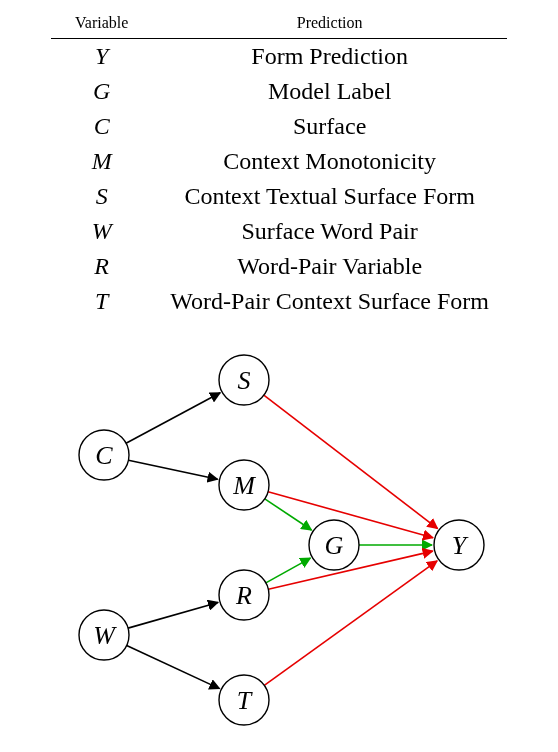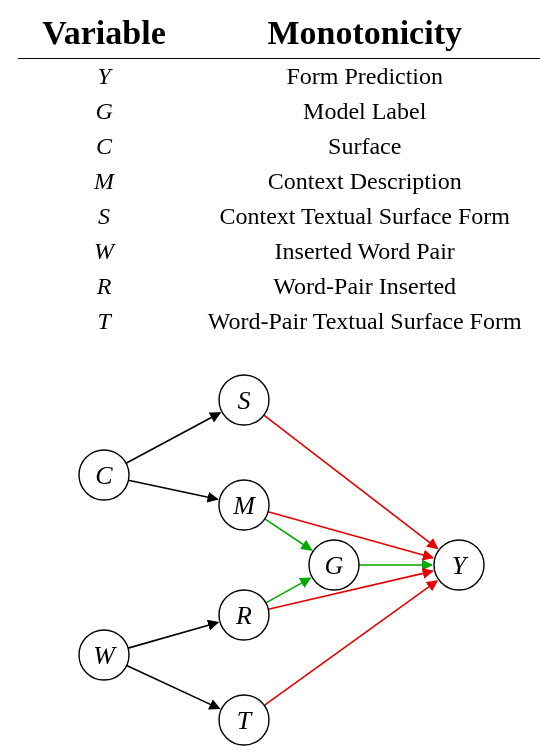--- a/index.html
+++ b/index.html
@@ -10,22 +10,22 @@
     background: #fff;
     font-family: "Times New Roman", Times, serif;
     color: #000;
   }
   .wrap { width: 558px; padding: 0; }
   table.vars {
     border-collapse: collapse;
     margin: 12px auto 0 auto;
   }
   table.vars th {
-    font-weight: bold;
-    font-size: 34px;
+    font-weight: normal;
+    font-size: 16px;
     padding: 2px 24px 6px 24px;
     text-align: center;
   }
   table.vars thead tr { border-bottom: 1px solid #000; }
   table.vars td {
     font-size: 24px;
     padding: 4px 18px;
     text-align: center;
   }
   table.vars td.var {
@@ -40,55 +40,55 @@
   svg { display: inline-block; }
 </style>
 </head>
 <body>
 <div class="wrap">
 
 <table class="vars">
   <thead>
     <tr>
       <th>Variable</th>
-      <th>Monotonicity</th>
+      <th>Prediction</th>
     </tr>
   </thead>
   <tbody id="var-rows">
         <tr>
           <td class="var">Y</td>
           <td>Form Prediction</td>
         </tr>
         <tr>
           <td class="var">G</td>
           <td>Model Label</td>
         </tr>
         <tr>
           <td class="var">C</td>
           <td>Surface</td>
         </tr>
         <tr>
           <td class="var">M</td>
-          <td>Context Description</td>
+          <td>Context Monotonicity</td>
         </tr>
         <tr>
           <td class="var">S</td>
           <td>Context Textual Surface Form</td>
         </tr>
         <tr>
           <td class="var">W</td>
-          <td>Inserted Word Pair</td>
+          <td>Surface Word Pair</td>
         </tr>
         <tr>
           <td class="var">R</td>
-          <td>Word-Pair Inserted</td>
+          <td>Word-Pair Variable</td>
         </tr>
         <tr>
           <td class="var">T</td>
-          <td>Word-Pair Textual Surface Form</td>
+          <td>Word-Pair Context Surface Form</td>
         </tr>
       </tbody>
 </table>
 
 <div class="diagram-area">
   <svg id="dag" width="470" height="410" viewBox="0 0 470 410">
     <defs id="arrowdefs">
           <marker id="arrow-000000" viewBox="0 0 10 10" refX="9" refY="5" markerWidth="7" markerHeight="7" orient="auto-start-reverse">
             <path d="M 0 0 L 10 5 L 0 10 z" fill="#000000"></path>
           </marker>

